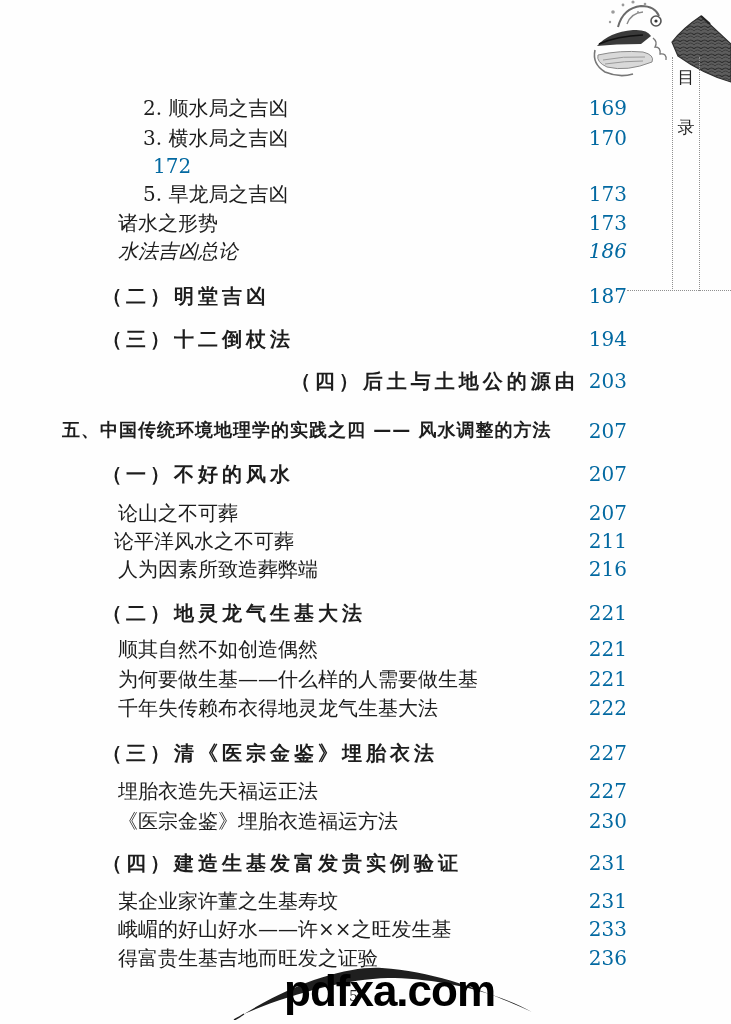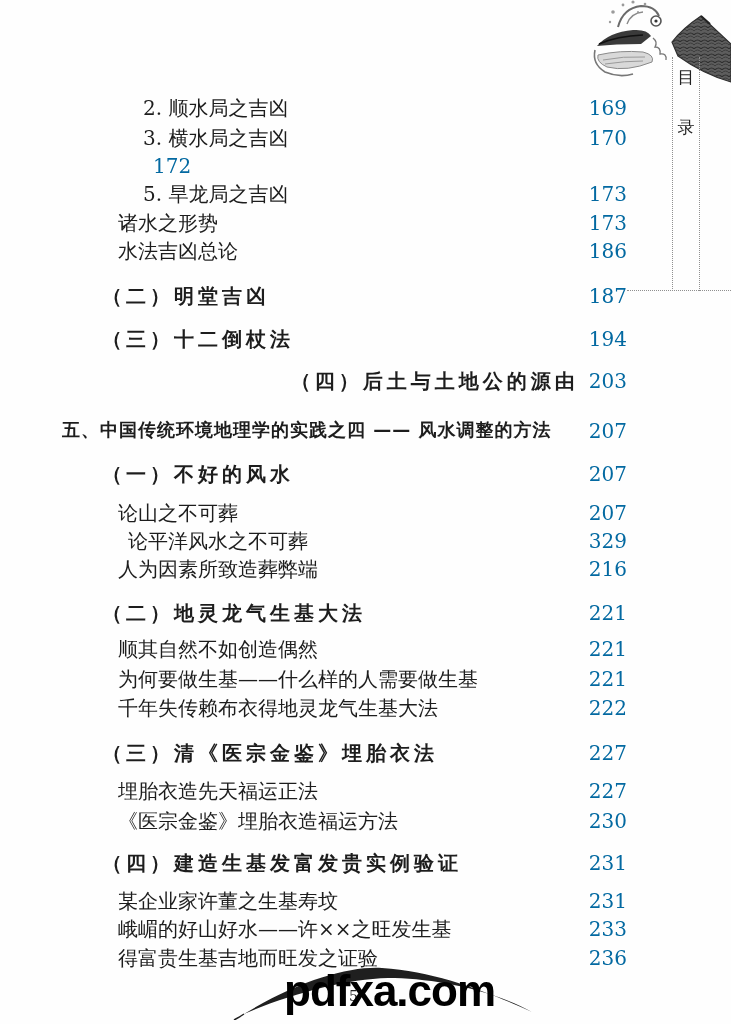--- a/index.html
+++ b/index.html
@@ -128,21 +128,21 @@
       <span class="pg">172</span>
     </div>
       <div class="row lv-numbered" style="top: 183px; left: 143px;">
       <span class="lbl">5. 旱龙局之吉凶</span>
       <span class="pg">173</span>
     </div>
       <div class="row lv-sub" style="top: 212px; left: 118px;">
       <span class="lbl">诸水之形势</span>
       <span class="pg">173</span>
     </div>
-      <div class="row lv-sub" style="top: 240px; left: 118px;">
+      <div class="row lv-sub" style="top: 240px; left: 118px; font-style: italic;">
       <span class="lbl">水法吉凶总论</span>
       <span class="pg">186</span>
     </div>
       <div class="row lv-section" style="top: 285px; left: 102px;">
       <span class="lbl">（二）明堂吉凶</span>
       <span class="pg">187</span>
     </div>
       <div class="row lv-section" style="top: 328px; left: 102px;">
       <span class="lbl">（三）十二倒杖法</span>
       <span class="pg">194</span>
@@ -156,23 +156,23 @@
       <span class="pg">207</span>
     </div>
       <div class="row lv-section" style="top: 463px; left: 102px;">
       <span class="lbl">（一）不好的风水</span>
       <span class="pg">207</span>
     </div>
       <div class="row lv-sub" style="top: 502px; left: 118px; gap: 28px;">
       <span class="lbl">论山之不可葬</span>
       <span class="pg">207</span>
     </div>
-      <div class="row lv-sub" style="top: 530px; left: 128px;">
+      <div class="row lv-sub" style="top: 530px; left: 114px;">
       <span class="lbl">论平洋风水之不可葬</span>
-      <span class="pg">329</span>
+      <span class="pg">211</span>
     </div>
       <div class="row lv-sub" style="top: 558px; left: 118px;">
       <span class="lbl">人为因素所致造葬弊端</span>
       <span class="pg">216</span>
     </div>
       <div class="row lv-section" style="top: 602px; left: 102px;">
       <span class="lbl">（二）地灵龙气生基大法</span>
       <span class="pg">221</span>
     </div>
       <div class="row lv-sub" style="top: 638px; left: 118px;">

